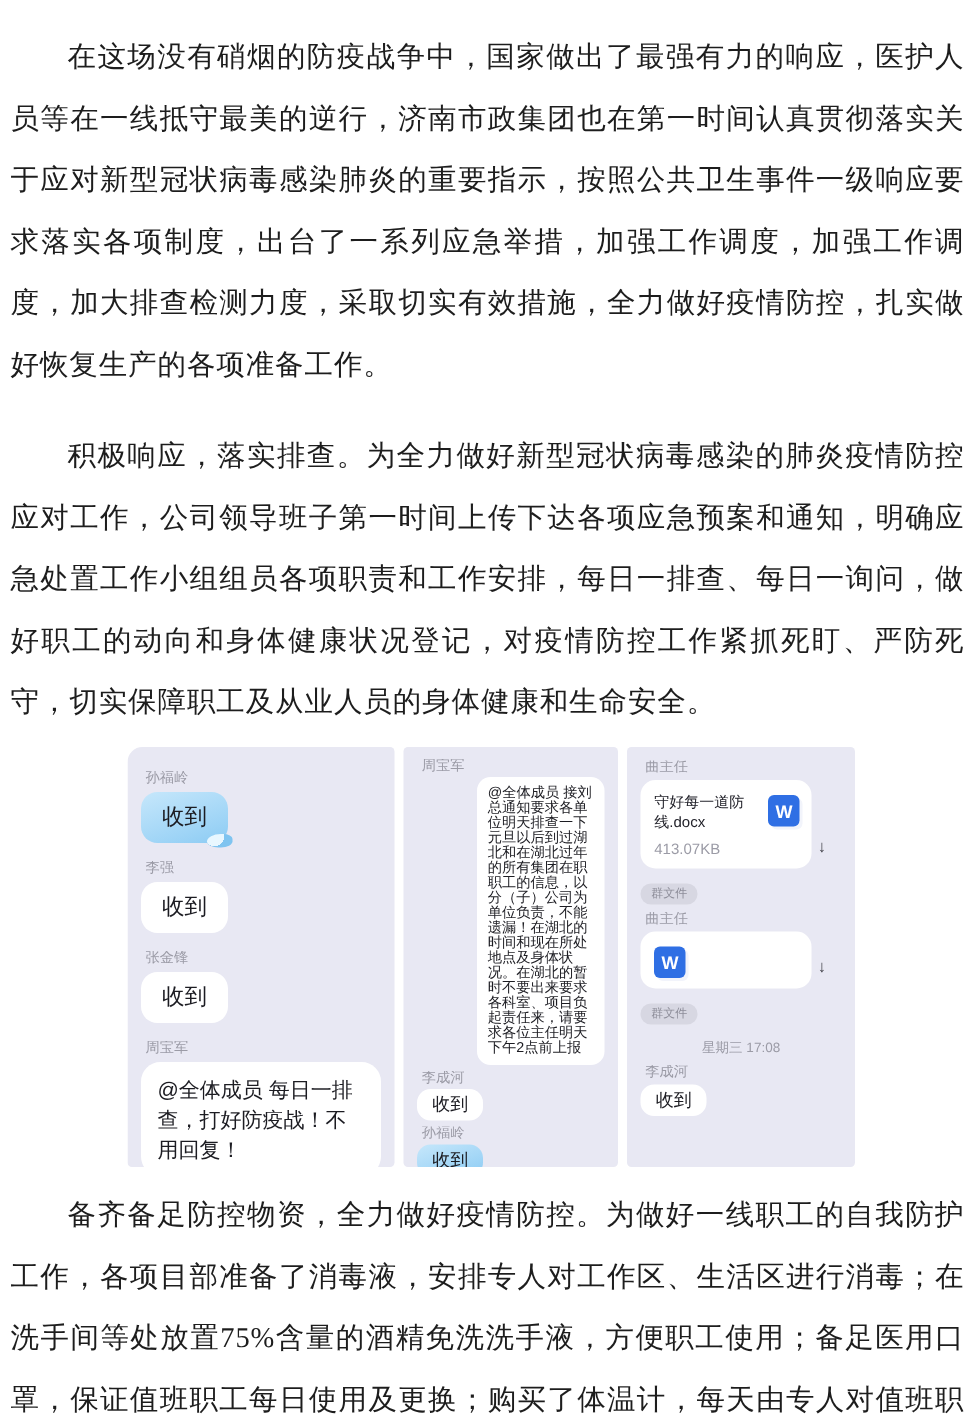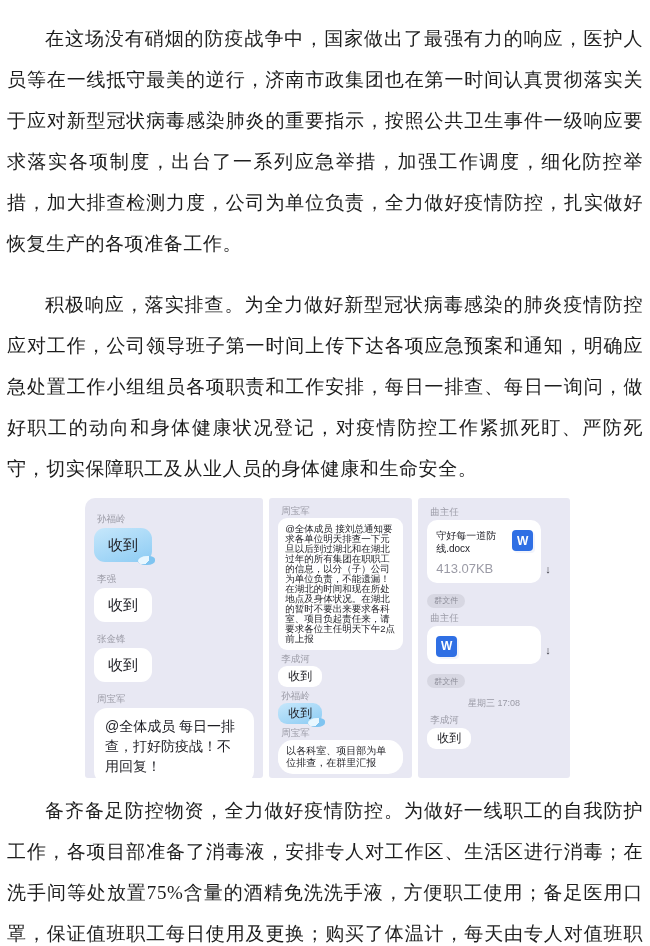--- a/index.html
+++ b/index.html
@@ -55,21 +55,21 @@
   .bubble {
     display:block; width:fit-content; max-width:100%;
     box-sizing:border-box;
     background:var(--bubble-white,#ffffff);
     color:#1c1c22; border-radius:12px;
     position:relative;
   }
   .bubble.lg  { font-size:15px; line-height:20px; padding:7px 14px; border-radius:11px; }
   .bubble.md  { font-size:14px; line-height:20px; padding:8px 11px; border-radius:13px; }
   .bubble.sm  { font-size:12px; line-height:13px; padding:4px 10px 4px 10px; border-radius:9px; }
-  .bubble.xs  { font-size:9.5px; line-height:10px; padding:6px 7px;  border-radius:9px; letter-spacing:0; }
+  .bubble.xs  { font-size:9.5px; line-height:10px; padding:6px 7px;  border-radius:9px; letter-spacing:0;margin-left:40px; }
   .bubble.xs2 { font-size:10px;  line-height:12px; padding:5px 8px;  border-radius:15px; }
 
   .bubble.blue {
     background:linear-gradient(160deg,#c6e7fb 0%, #9ed4f6 70%, #8ccbf3 100%);
   }
   .bubble.blue::after { 
     content:""; position:absolute; right:-3px; bottom:-3px;
     width:17px; height:9px;
     background:radial-gradient(circle at 30% 20%, #e8f7ff 0 45%, #7fc4f0 46% 100%);
     border-radius:60% 40% 50% 50%;
@@ -77,21 +77,21 @@
 
   .file-row { display:flex; align-items:flex-end; gap:4px; }
   .file-card {
     background:#fff; border-radius:10px;
     padding:9px 8px 7px 9px;
     display:flex; gap:6px; align-items:flex-start;
     width:114px; box-sizing:border-box; flex:none;
   }
   .file-info { flex:1; min-width:0; }
   .file-title { font-size:10px; line-height:13px; color:#23232b; word-break:break-all; }
-  .file-size  { font-size:13px; color:#9b9ba6; margin-top:6px; }
+  .file-size  { font-size:10px; color:#9b9ba6; margin-top:6px; }
   .word-icon {
     flex:none; width:21px; height:21px; margin-top:1px;
     background:var(--word-blue,#2f6fe4); border-radius:4px;
     color:#fff; font-size:12px; font-weight:bold;
     display:flex; align-items:center; justify-content:center;
     box-shadow:2px 2px 0 0 #f2f4fb;
   }
   .dl-arrow { font-size:11px; color:#3a3a42; padding:0 0 8px 0; flex:none; }
 
   .pill-wrap { margin-top:6px; }
@@ -101,21 +101,21 @@
   }
   .chat-time {
     text-align:center; font-size:9px; color:#9b9ba6;
     margin:9px 0 1px 0;
   }
 </style>
 </head>
 <body>
 
 <div class="page">
-  <p class="para p1">在这场没有硝烟的防疫战争中，国家做出了最强有力的响应，医护人员等在一线抵守最美的逆行，济南市政集团也在第一时间认真贯彻落实关于应对新型冠状病毒感染肺炎的重要指示，按照公共卫生事件一级响应要求落实各项制度，出台了一系列应急举措，加强工作调度，细化防控举措，加大排查检测力度，公司为单位负责，全力做好疫情防控，扎实做好恢复生产的各项准备工作。</p>
+  <p class="para p1">在这场没有硝烟的防疫战争中，国家做出了最强有力的响应，医护人员等在一线抵守最美的逆行，济南市政集团也在第一时间认真贯彻落实关于应对新型冠状病毒感染肺炎的重要指示，按照公共卫生事件一级响应要求落实各项制度，出台了一系列应急举措，加强工作调度，加强工作调度，加大排查检测力度，采取切实有效措施，全力做好疫情防控，扎实做好恢复生产的各项准备工作。</p>
   <p class="para p2">积极响应，落实排查。为全力做好新型冠状病毒感染的肺炎疫情防控应对工作，公司领导班子第一时间上传下达各项应急预案和通知，明确应急处置工作小组组员各项职责和工作安排，每日一排查、每日一询问，做好职工的动向和身体健康状况登记，对疫情防控工作紧抓死盯、严防死守，切实保障职工及从业人员的身体健康和生命安全。</p>
   <div class="chat-image" id="chat-image">
       <div class="chat-col col0">
         <div class="msg-name">孙福岭</div>
         <div class="bubble blue lg">收到</div>
         <div class="msg-name">李强</div>
         <div class="bubble white lg">收到</div>
         <div class="msg-name">张金锋</div>
         <div class="bubble white lg">收到</div>
         <div class="msg-name">周宝军</div>

